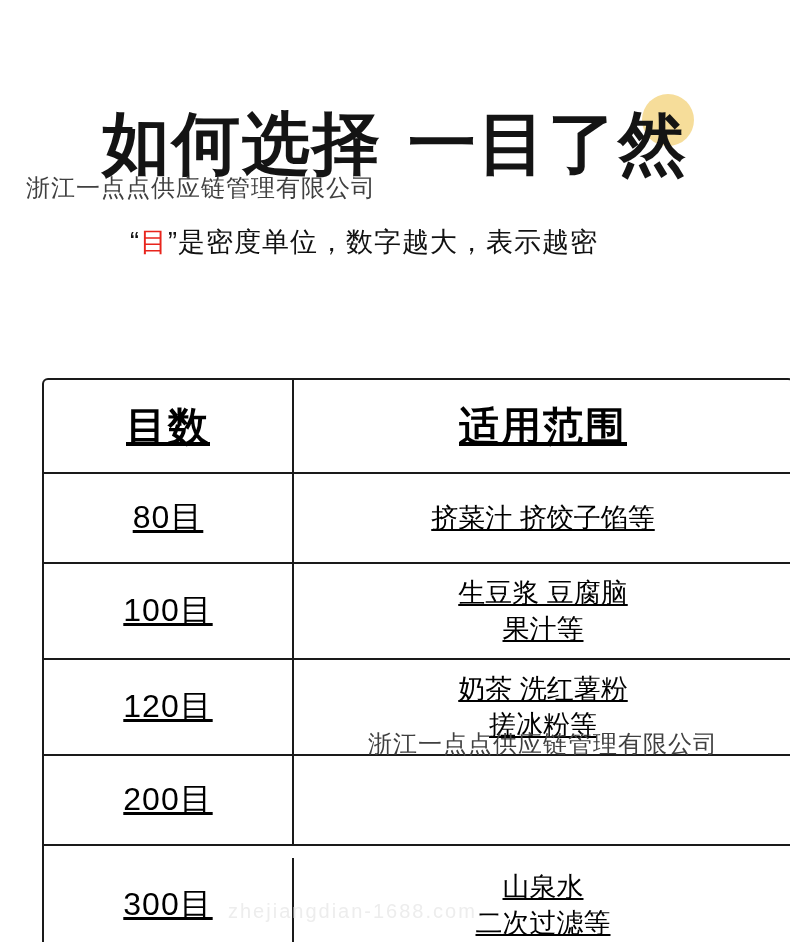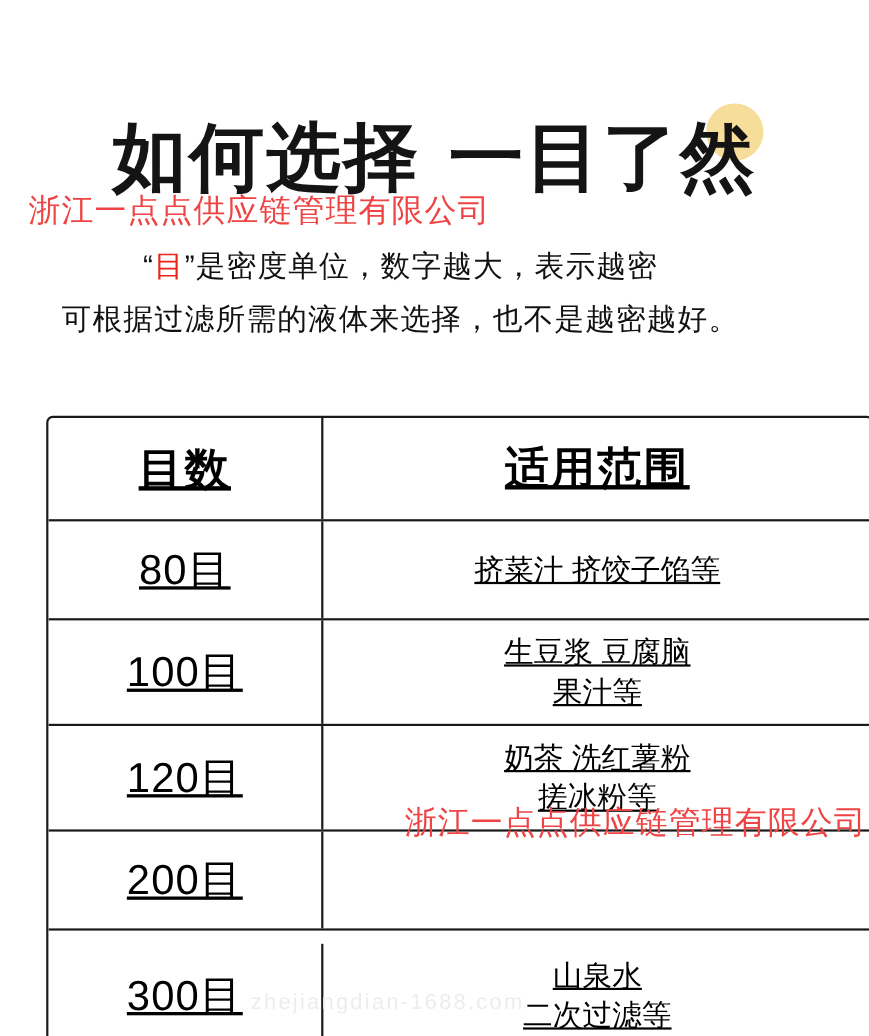--- a/index.html
+++ b/index.html
@@ -51,22 +51,22 @@
     width: 52px;
     height: 52px;
     border-radius: 50%;
     background: #f6dd9a;
     z-index: -1;
   }
 
   
   .watermark {
     position: absolute;
-    color: #ef4444;
-    font-size: 29px;
+    color: #404040;
+    font-size: 24px;
     letter-spacing: 1px;
     white-space: nowrap;
     font-family: "Liberation Sans", "DejaVu Sans", sans-serif;
   }
   .wm-top { left: 26px; top: 172px; }
   .wm-mid { left: 368px; top: 728px; }
   .wm-bottom {
     left: 228px;
     top: 900px;
     color: #ededed;
@@ -112,21 +112,21 @@
     border-bottom: none;
     margin-top: 12px;
   }
   .cell-mesh {
     width: 250px;
     flex: 0 0 250px;
     border-right: 2px solid #1a1a1a;
     display: flex;
     align-items: center;
     justify-content: center;
-    font-size: 38px;
+    font-size: 32px;
     letter-spacing: 1px;
     box-sizing: border-box;
   }
   .cell-use {
     flex: 1 1 auto;
     display: flex;
     flex-direction: column;
     align-items: center;
     justify-content: center;
     font-size: 27px;
@@ -158,21 +158,20 @@
       <span class="dot-accent"></span>
     </div>
   </div>
 
   <div class="watermark wm-top">浙江一点点供应链管理有限公司</div>
 
   <div class="subtext">
     <div>
       <span>“</span><span class="hl">目</span><span>”是密度单位，数字越大，表示越密</span>
     </div>
-    <div>可根据过滤所需的液体来选择，也不是越密越好。</div>
   </div>
 
   <div class="table">
 
     <div class="row header">
       <div class="cell-mesh">目数</div>
       <div class="cell-use">适用范围</div>
     </div>
 
     <div class="row">

